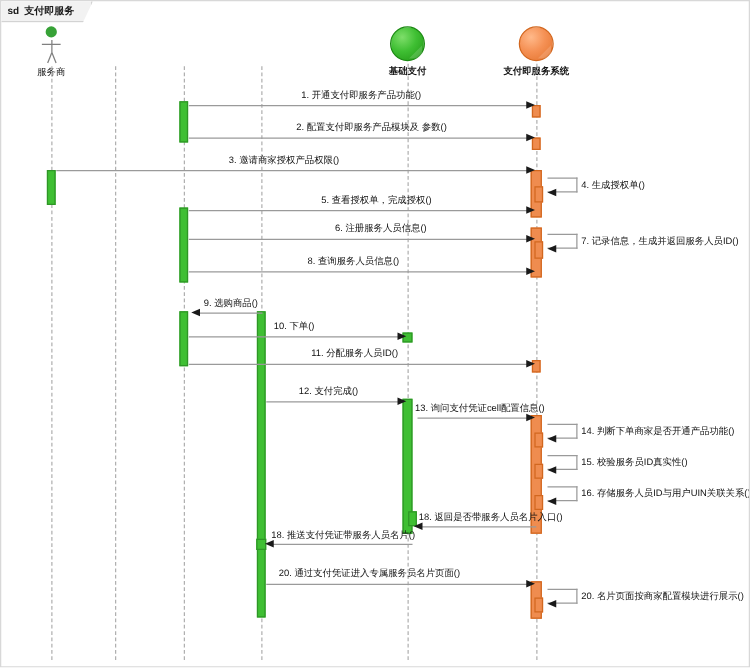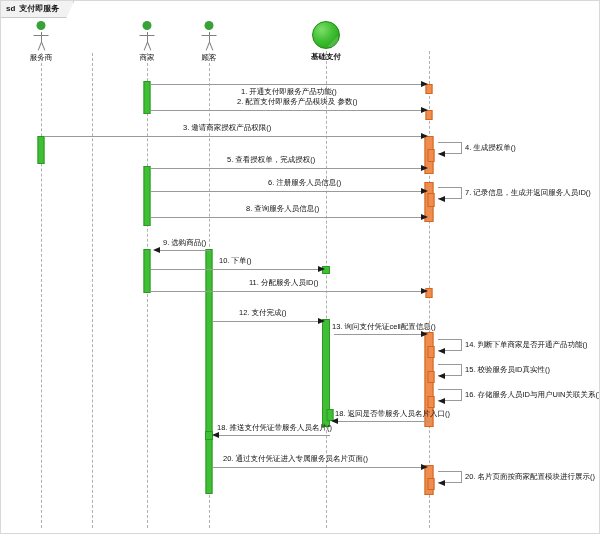--- a/index.html
+++ b/index.html
@@ -201,47 +201,31 @@
       <div class="actor-head"></div>
         <div class="actor-body"></div>
         <div class="actor-arms"></div>
       <div class="actor-leg l"></div>
         <div class="actor-leg r"></div>
     </div>
     <div class="plabel">服务商</div>
   </div>
 
 
-  <div class="participant" style="left:146px; top:20px;">
-    <div class="actor-fig">
-      <div class="actor-head"></div>
-        <div class="actor-body"></div>
-        <div class="actor-arms"></div>
-      <div class="actor-leg l"></div>
-        <div class="actor-leg r"></div>
-    </div>
-    <div class="plabel">商家</div>
-  </div>
-
-  <div class="participant" style="left:208px; top:20px;">
-    <div class="actor-fig">
-      <div class="actor-head"></div>
-        <div class="actor-body"></div>
-        <div class="actor-arms"></div>
-      <div class="actor-leg l"></div>
-        <div class="actor-leg r"></div>
-    </div>
-    <div class="plabel">顾客</div>
-  </div>
+
 
   <div class="participant" style="left:325px; top:18px;">
     <div class="node-circle green"></div>
     <div class="plabel" style="font-weight:bold;">基础支付</div>
   </div>
 
+  <div class="participant" style="left:428px; top:18px;">
+    <div class="node-circle orange"></div>
+    <div class="plabel" style="font-weight:bold;">支付即服务系统</div>
+  </div>
 
   <div class="lifeline" style="left:40px;  top:52px; height:475px;"></div>
   <div class="lifeline" style="left:91px;  top:52px; height:475px;"></div>
   <div class="lifeline" style="left:146px; top:52px; height:475px;"></div>
   <div class="lifeline" style="left:208px; top:52px; height:475px;"></div>
   <div class="lifeline" style="left:325px; top:50px; height:477px;"></div>
   <div class="lifeline" style="left:428px; top:50px; height:477px;"></div>
 
   <div class="activation green" style="left:146px; top:80px; width:7px; height:33px;"></div>
 
@@ -267,21 +251,21 @@
   <div class="activation orange" style="left:428px; top:464px; width:9px; height:30px;"></div>
   <div class="activation orange" style="left:430px; top:477px; width:7px; height:12px;"></div>
 
   <div class="activation green" style="left:325px; top:265px; width:8px; height:8px;"></div>
   <div class="activation green" style="left:325px; top:318px; width:8px; height:108px;"></div>
   <div class="activation green" style="left:329px; top:408px; width:7px; height:12px;"></div>
   <div class="activation green" style="left:208px; top:430px; width:8px; height:9px;"></div>
 
   <div class="msg-line" style="left:150px; top:83px; width:271px;"></div>
   <div class="arrow right" style="left:420px; top:79.5px;"></div>
-  <div class="msg-label" style="left:240px; top:71px;margin-top:16px;">
+  <div class="msg-label" style="left:240px; top:71px;">
     <span>1.</span>&nbsp;<span>开通支付即服务产品功能()</span>
   </div>
 
   <div class="msg-line" style="left:150px; top:109px; width:271px;"></div>
   <div class="arrow right" style="left:420px; top:105.5px;"></div>
   <div class="msg-label" style="left:236px; top:97px;">
     <span>2.</span>&nbsp;<span>配置支付即服务产品模块及 参数()</span>
   </div>
 
   <div class="msg-line" style="left:44px; top:135px; width:377px;"></div>
@@ -291,21 +275,21 @@
   </div>
 
   <div class="self-box" style="left:437px; top:141px; width:24px; height:12px;"></div>
   <div class="arrow left" style="left:437px; top:149.5px;"></div>
   <div class="msg-label" style="left:464px; top:143px;">
     <span>4.</span>&nbsp;<span>生成授权单()</span>
   </div>
 
   <div class="msg-line" style="left:150px; top:167px; width:271px;"></div>
   <div class="arrow right" style="left:420px; top:163.5px;"></div>
-  <div class="msg-label" style="left:226px; top:155px;text-align:right;">
+  <div class="msg-label" style="left:256px; top:155px;text-align:right;">
     <span>5.</span>&nbsp;<span>查看授权单，完成授权()</span>
   </div>
 
   <div class="msg-line" style="left:150px; top:190px; width:271px;"></div>
   <div class="arrow right" style="left:420px; top:186.5px;"></div>
   <div class="msg-label" style="left:245px; top:178px;padding-left:22px;">
     <span>6.</span>&nbsp;<span>注册服务人员信息()</span>
   </div>
 
   <div class="self-box" style="left:437px; top:186px; width:24px; height:12px;"></div>

